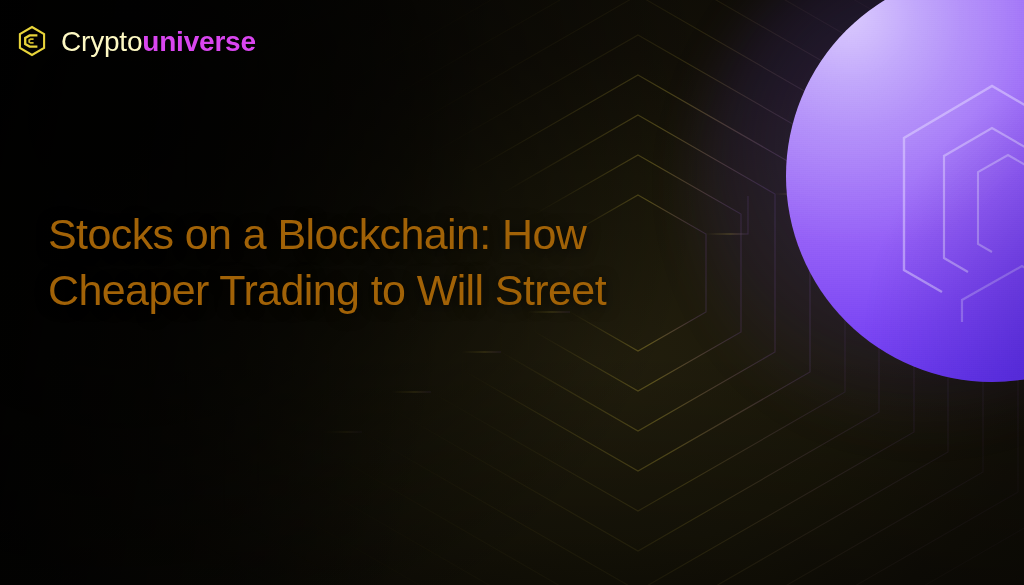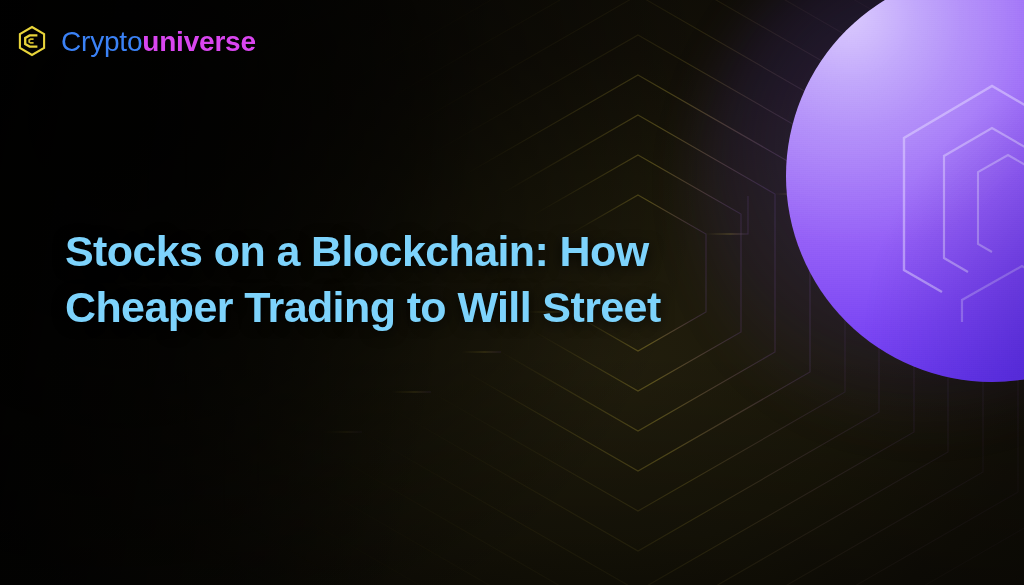--- a/index.html
+++ b/index.html
@@ -102,33 +102,33 @@
   }
   .brand-icon { width: 40px; height: 40px; flex: 0 0 40px; }
   .brand-icon svg { display: block; width: 100%; height: 100%; }
   .brand-text {
     font-size: 28px;
     letter-spacing: -0.2px;
     line-height: 1;
     white-space: nowrap;
     color: #f4f4f6;
   }
-  .brand-text .light { font-weight: 300; color: #3b82f6; }
+  .brand-text .light { font-weight: 300; color: #fef9c3; }
   .brand-text .bold  { font-weight: 700; color: #d946ef; }
 
   
   .headline {
     position: absolute;
     left: 48px;
     top: 206px;
     width: 790px;
-    margin: 17px;
-    color: #7dd3fc;
+    margin: 0;
+    color: #a16207;
     font-size: 43px;
-    font-weight: 700;
+    font-weight: 400;
     line-height: 56px;
     letter-spacing: -0.6px;
     text-shadow: 0 2px 14px rgba(0,0,0,0.75);
   }
   .headline .hl-line { display: block; }
 </style>
 </head>
 <body>
 
 <div id="stage">

